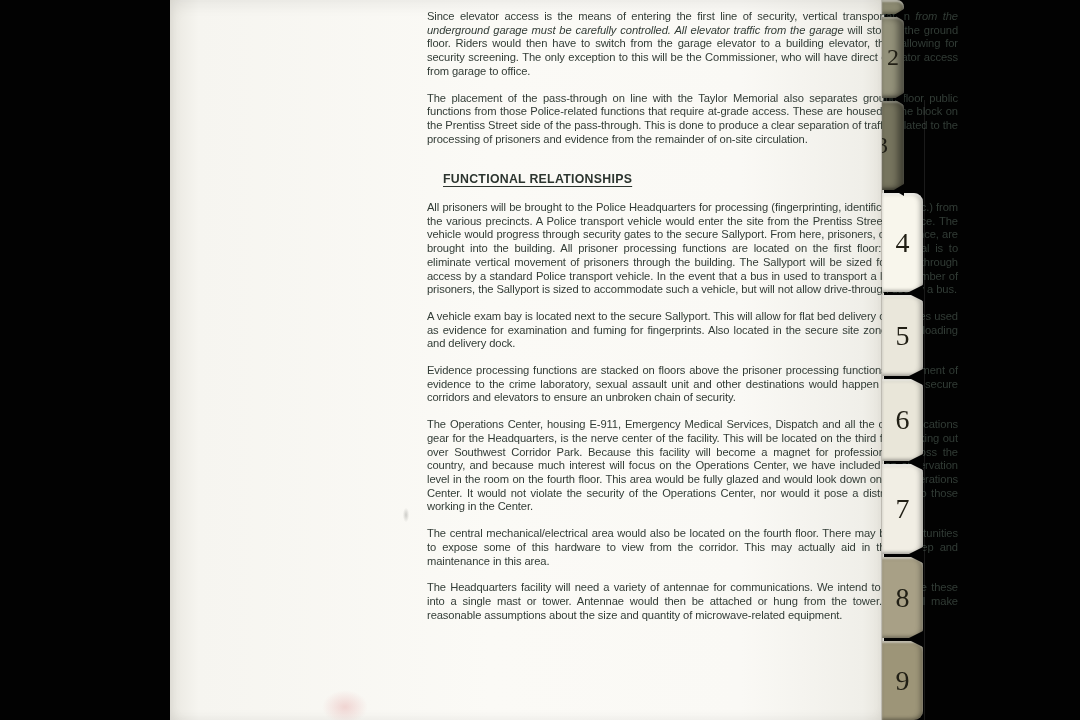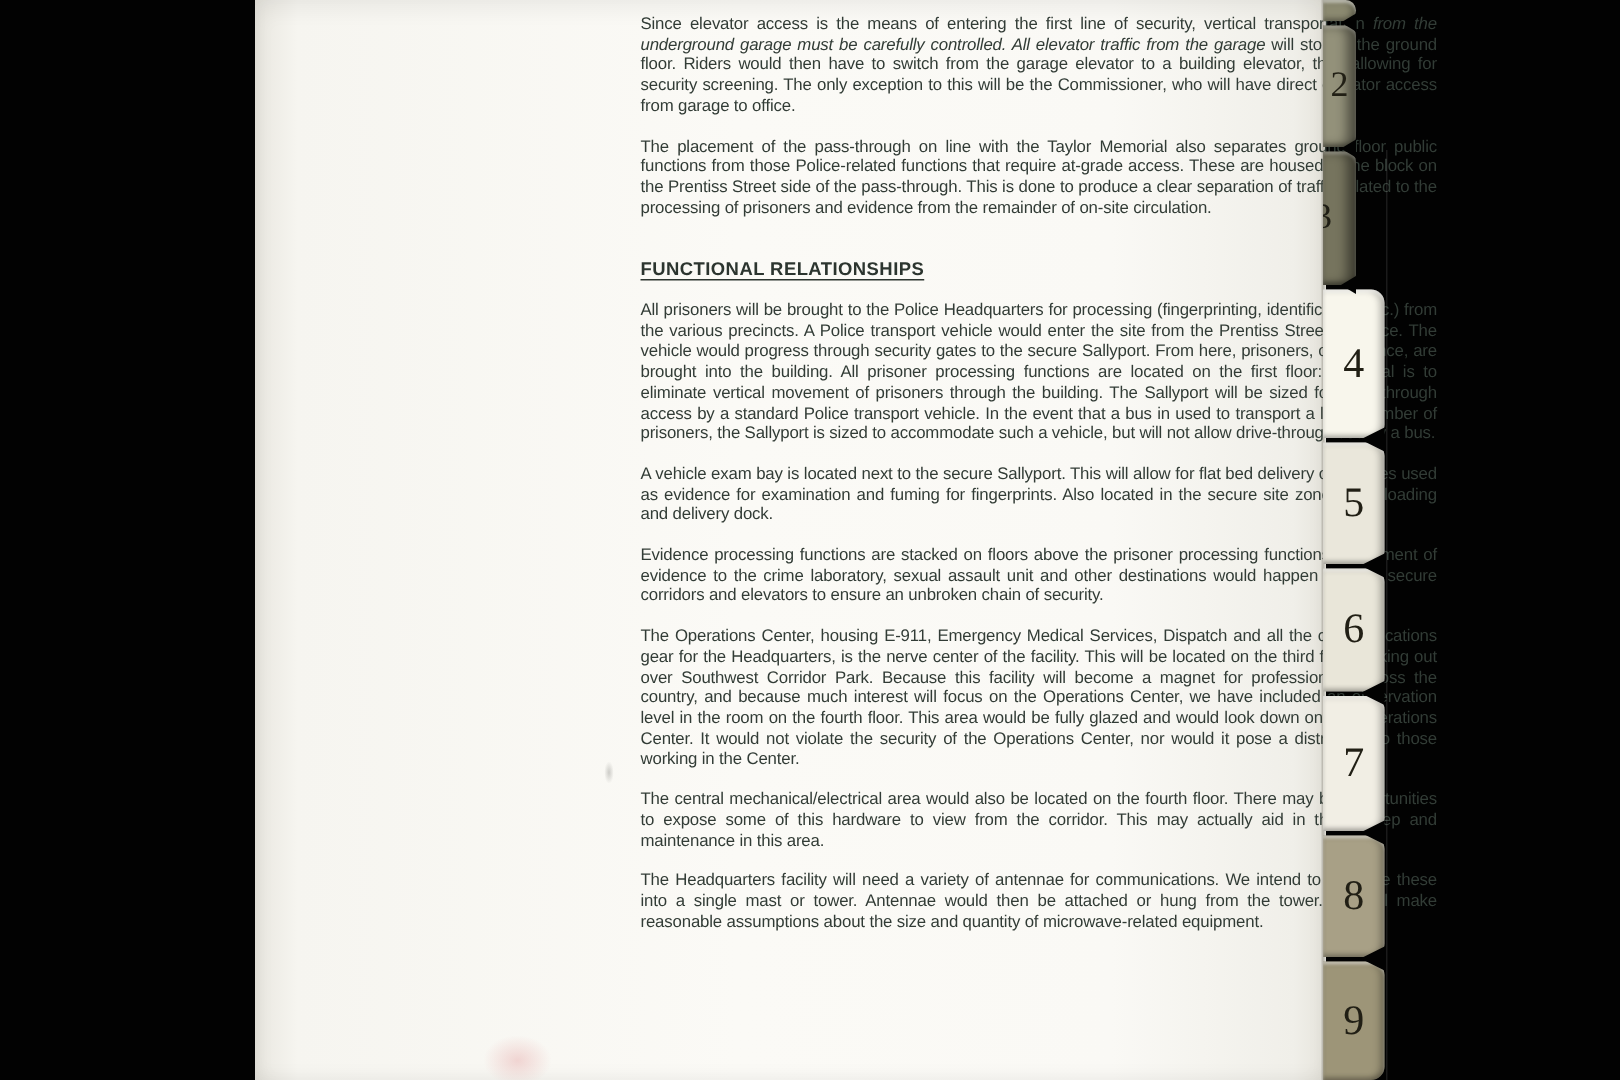--- a/index.html
+++ b/index.html
@@ -65,21 +65,21 @@
   }
   .content p {
     margin: 0 0 13px 0;
     text-align: justify;
     text-align-last: left;
   }
   .content .em {
     font-style: italic;
   }
   h2.section-heading {
-    margin: 27px 0 14px 0;
+    margin: 27px 0 14px 16px;
     font-size: 12.3px;
     font-weight: bold;
     color: #2c352f;
     letter-spacing: 0.3px;
     text-decoration: underline;
     text-underline-offset: 3px;
     text-decoration-thickness: 1.2px;
   }
 
   

